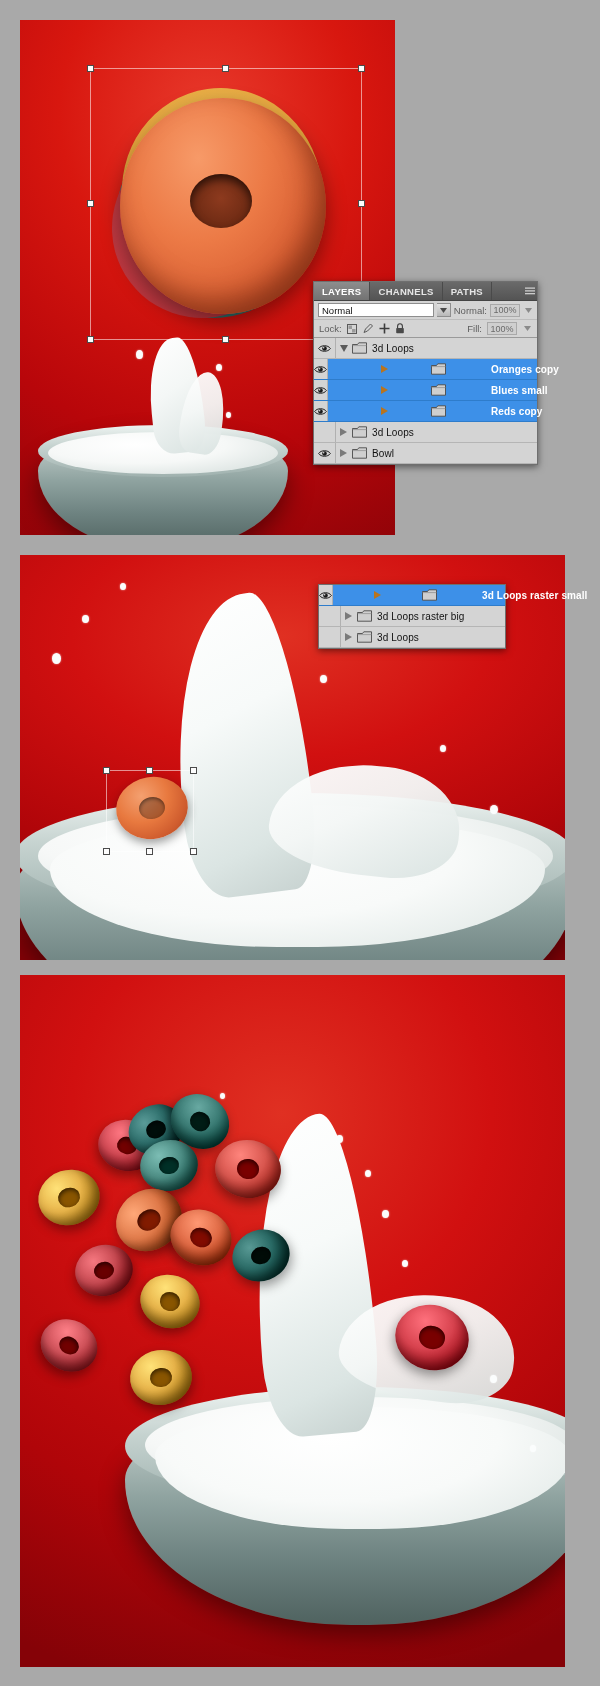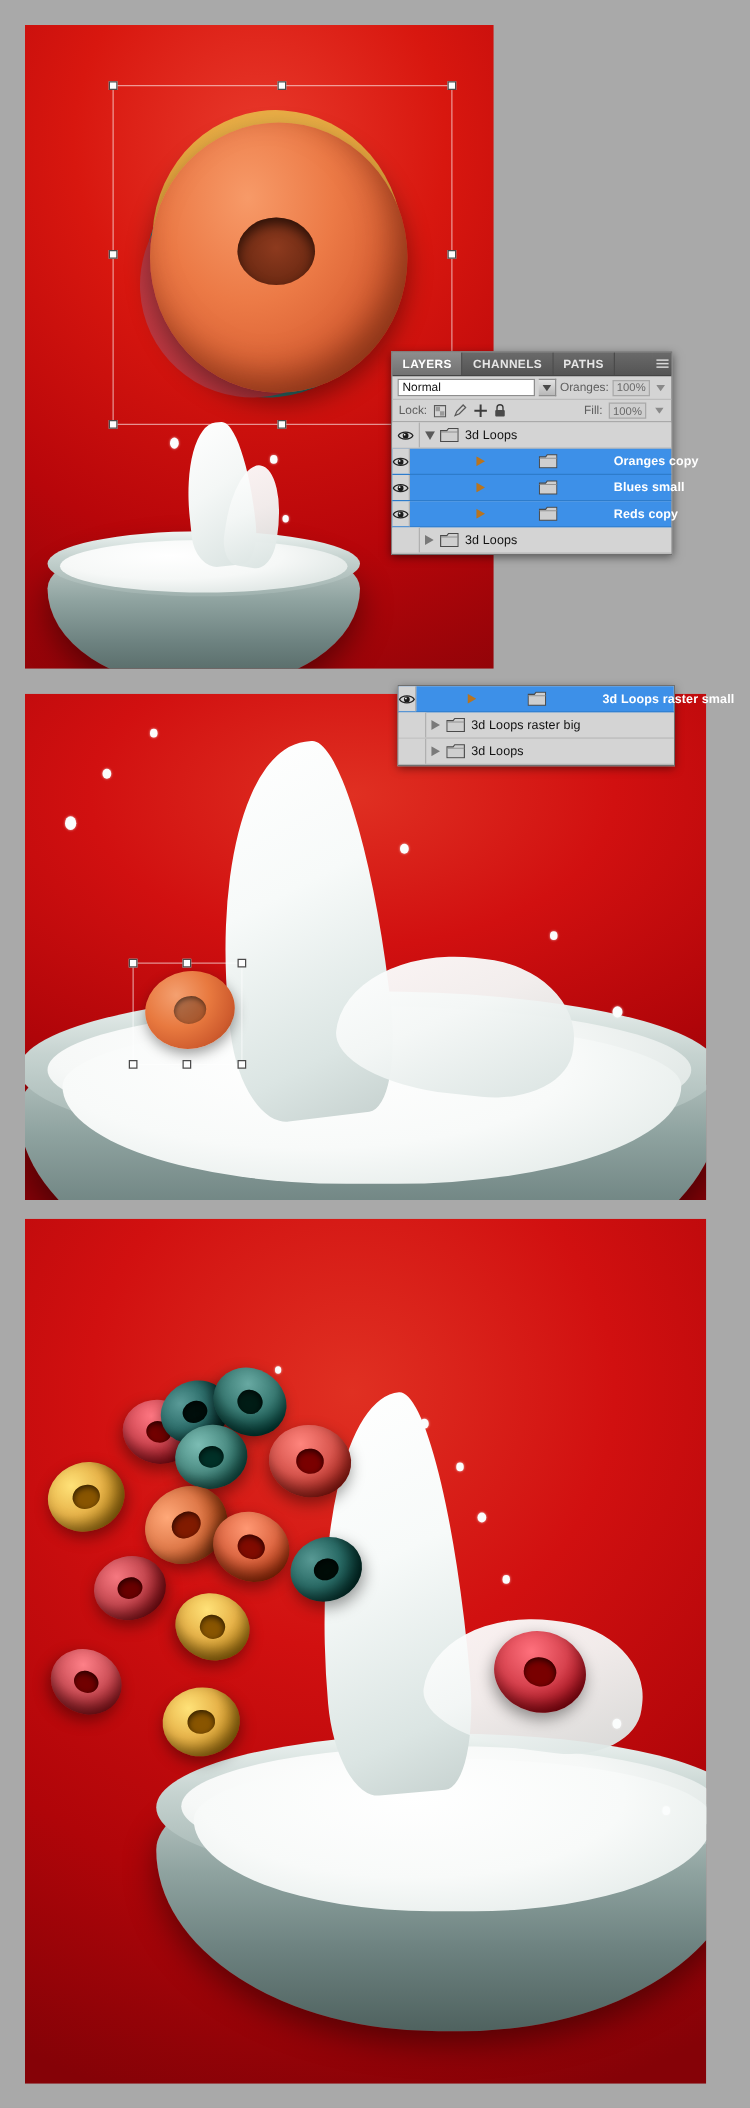--- a/index.html
+++ b/index.html
@@ -371,21 +371,21 @@
 
     <div class="ps-row">
       <div class="ps-select">
         <span>Normal</span>
       </div>
       <div class="ps-select-arrow">
         <svg width="7" height="5" viewBox="0 0 7 5">
             <path d="M0 0 L7 0 L3.5 5 Z" fill="#4a4a4a"></path>
           </svg>
       </div>
-      <span class="ps-lbl">Oranges:</span>
+      <span class="ps-lbl">Normal:</span>
       <div class="ps-val">100%</div>
       <div class="ps-valarrow">
         <svg width="7" height="5" viewBox="0 0 7 5">
             <path d="M0 0 L7 0 L3.5 5 Z" fill="#8a8a8a"></path>
           </svg>
       </div>
     </div>
 
     <div class="ps-lockrow">
       <span class="ps-lbl">Lock:</span>
@@ -515,24 +515,45 @@
             </svg>
           </div>
           <div class="folder-ico">
             <svg width="15" height="12" viewBox="0 0 15 12">
               <path d="M0.5 2.5 H5.5 L6.8 0.8 H14.5 V11.2 H0.5 Z" fill="#cfcfcf" stroke="#4a4a4a" stroke-width="0.9"></path>
               <path d="M0.5 3.6 H14.5" stroke="#8a8a8a" stroke-width="0.7"></path>
             </svg>
           </div>
           <div class="layer-name">3d Loops</div>
         </div>
+        <div class="layer-row">
+          <div class="eye-cell">
+            <svg width="13" height="9" viewBox="0 0 13 9">
+              <path d="M0.6 4.5 C3 0.8 10 0.8 12.4 4.5 C10 8.2 3 8.2 0.6 4.5 Z" fill="none" stroke="#222" stroke-width="1"></path>
+              <circle cx="6.5" cy="4.5" r="2.3" fill="#1a1a1a"></circle>
+              <circle cx="5.7" cy="3.7" r="0.7" fill="#eee"></circle>
+            </svg>
+          </div>
+          <div class="twisty" style="">
+            <svg width="7" height="8" viewBox="0 0 7 8">
+              <path d="M0 0 L7 4 L0 8 Z" fill="#7a7a7a"></path>
+            </svg>
+          </div>
+          <div class="folder-ico">
+            <svg width="15" height="12" viewBox="0 0 15 12">
+              <path d="M0.5 2.5 H5.5 L6.8 0.8 H14.5 V11.2 H0.5 Z" fill="#cfcfcf" stroke="#4a4a4a" stroke-width="0.9"></path>
+              <path d="M0.5 3.6 H14.5" stroke="#8a8a8a" stroke-width="0.7"></path>
+            </svg>
+          </div>
+          <div class="layer-name">Bowl</div>
+        </div>
       </div>
   </div>
 
-  <div class="ps-panel" id="panel2" style="left:318px; top:548px; width:222px;">
+  <div class="ps-panel" id="panel2" style="left:318px; top:584px; width:188px;">
     <div class="ps-layers" id="panel2-layers">
         <div class="layer-row selected">
           <div class="eye-cell">
             <svg width="13" height="9" viewBox="0 0 13 9">
               <path d="M0.6 4.5 C3 0.8 10 0.8 12.4 4.5 C10 8.2 3 8.2 0.6 4.5 Z" fill="none" stroke="#222" stroke-width="1"></path>
               <circle cx="6.5" cy="4.5" r="2.3" fill="#1a1a1a"></circle>
               <circle cx="5.7" cy="3.7" r="0.7" fill="#eee"></circle>
             </svg>
           </div>
           <div class="twisty" style="">

